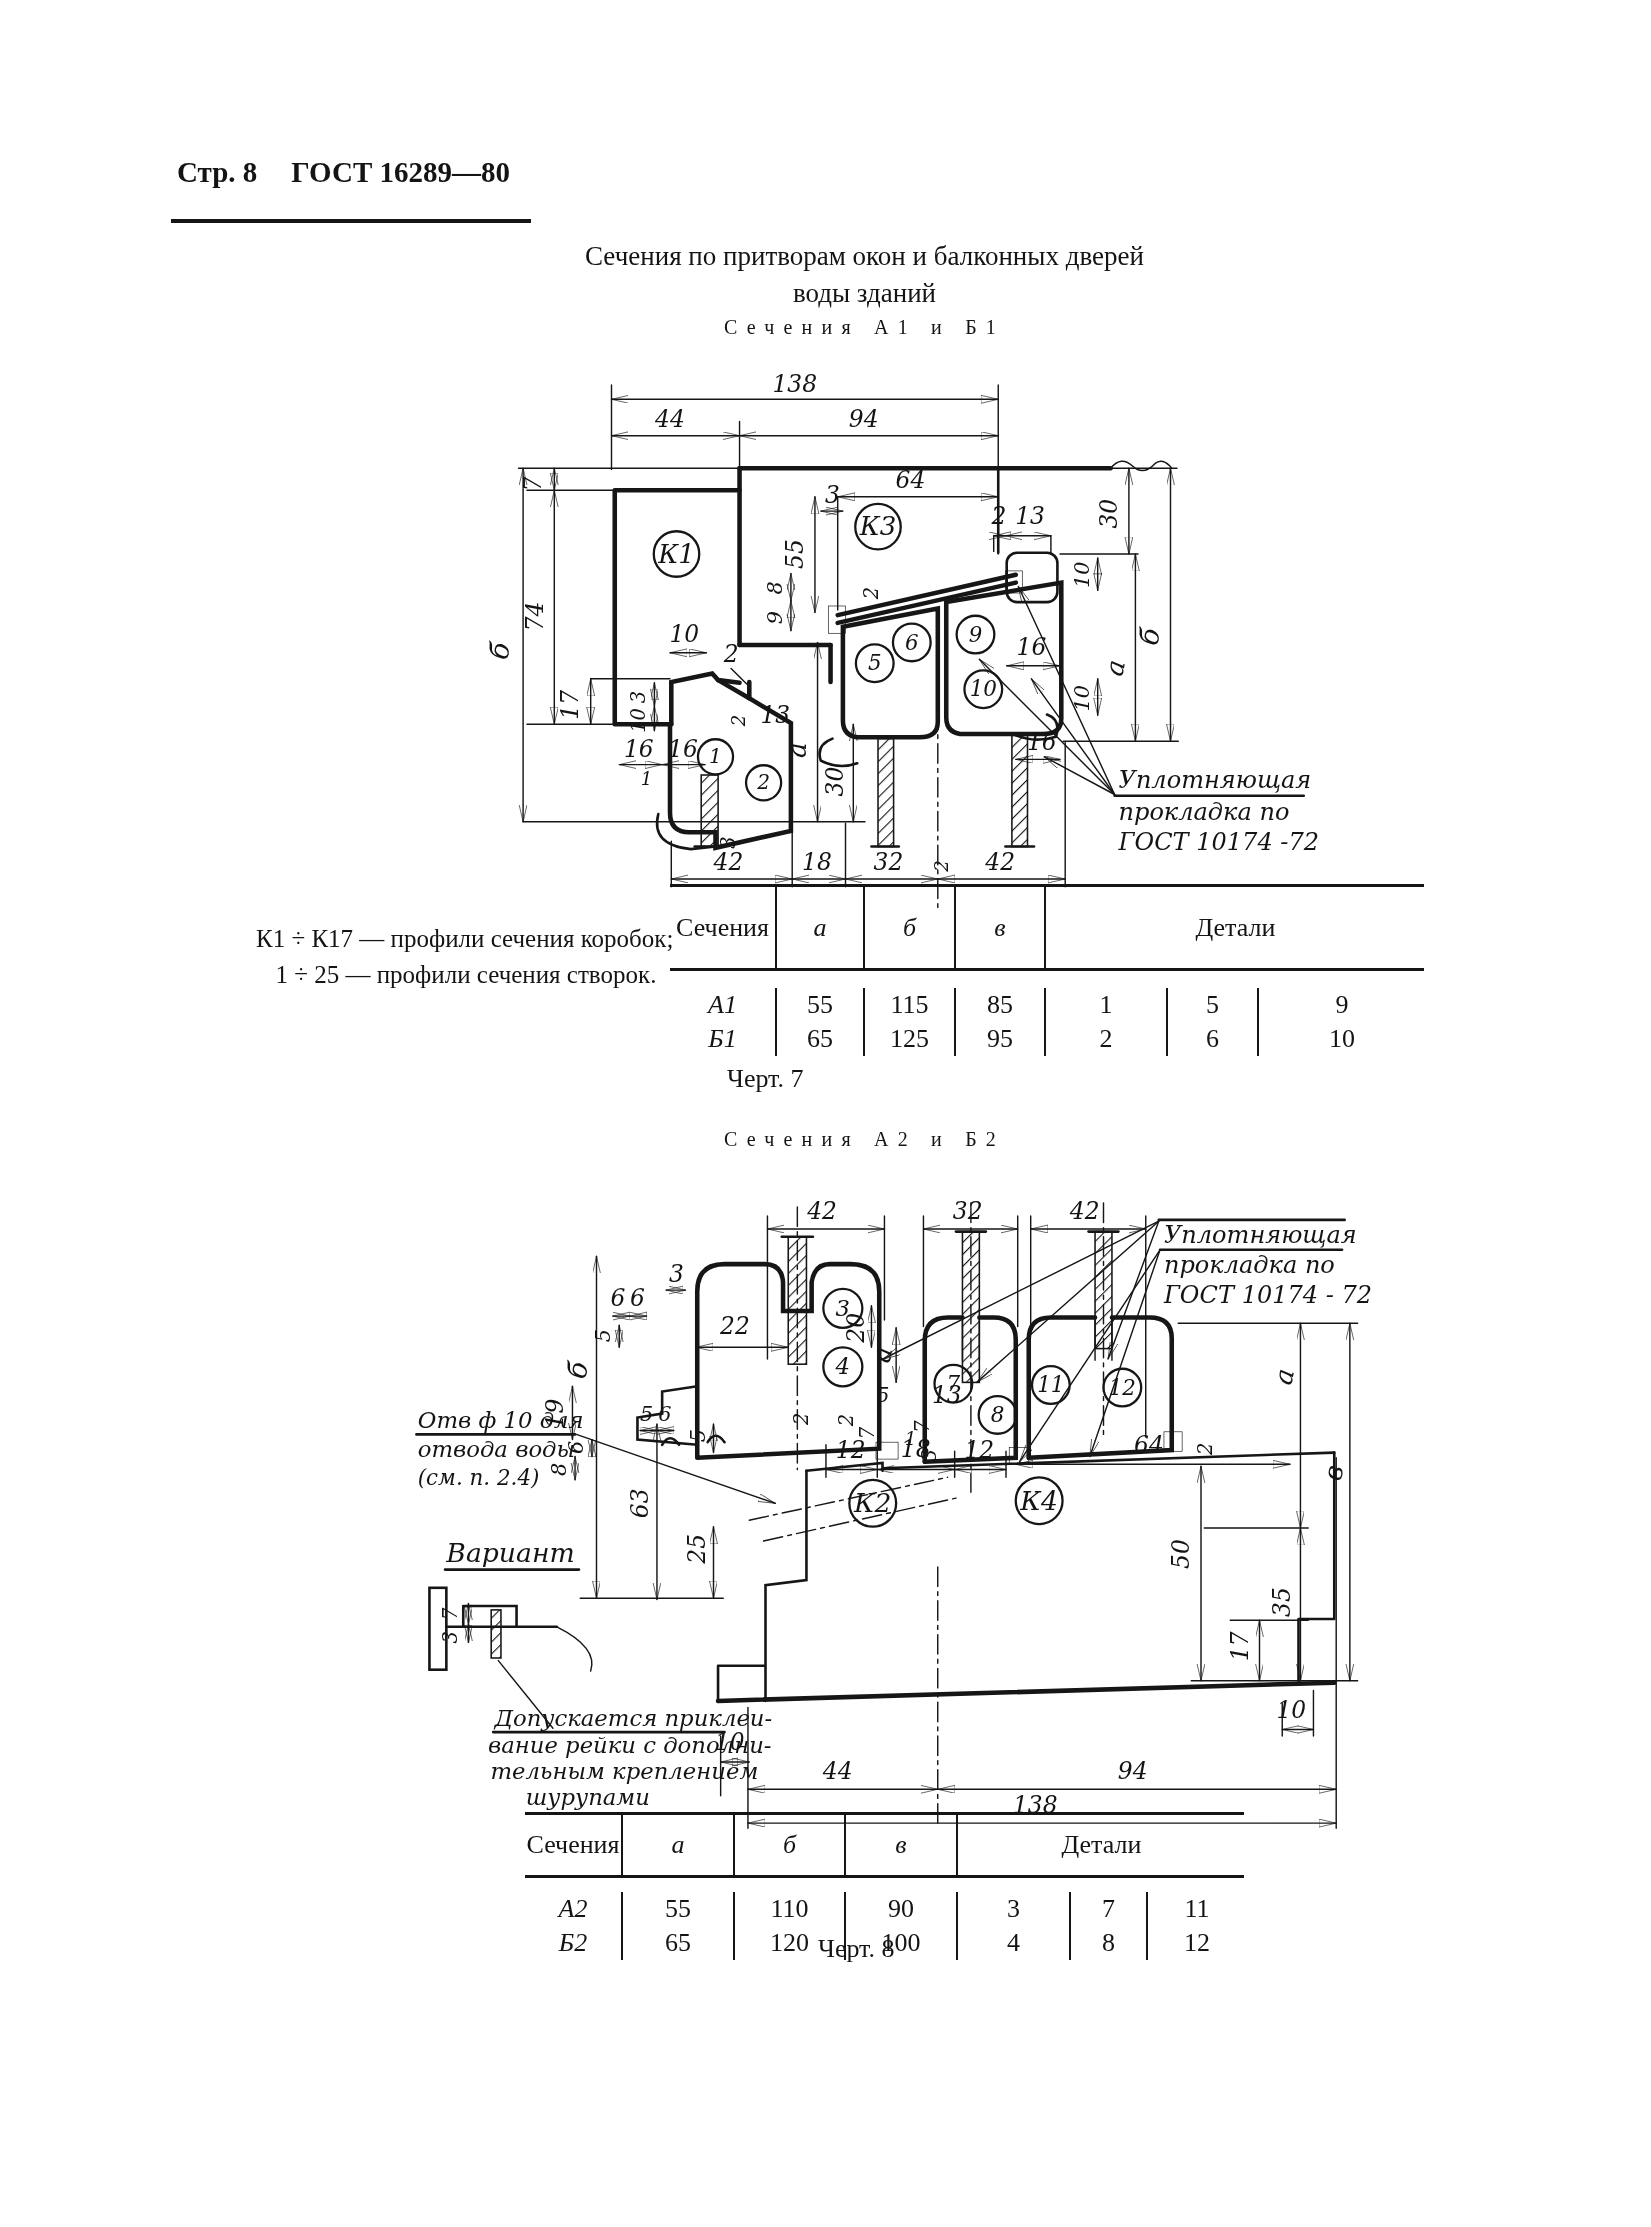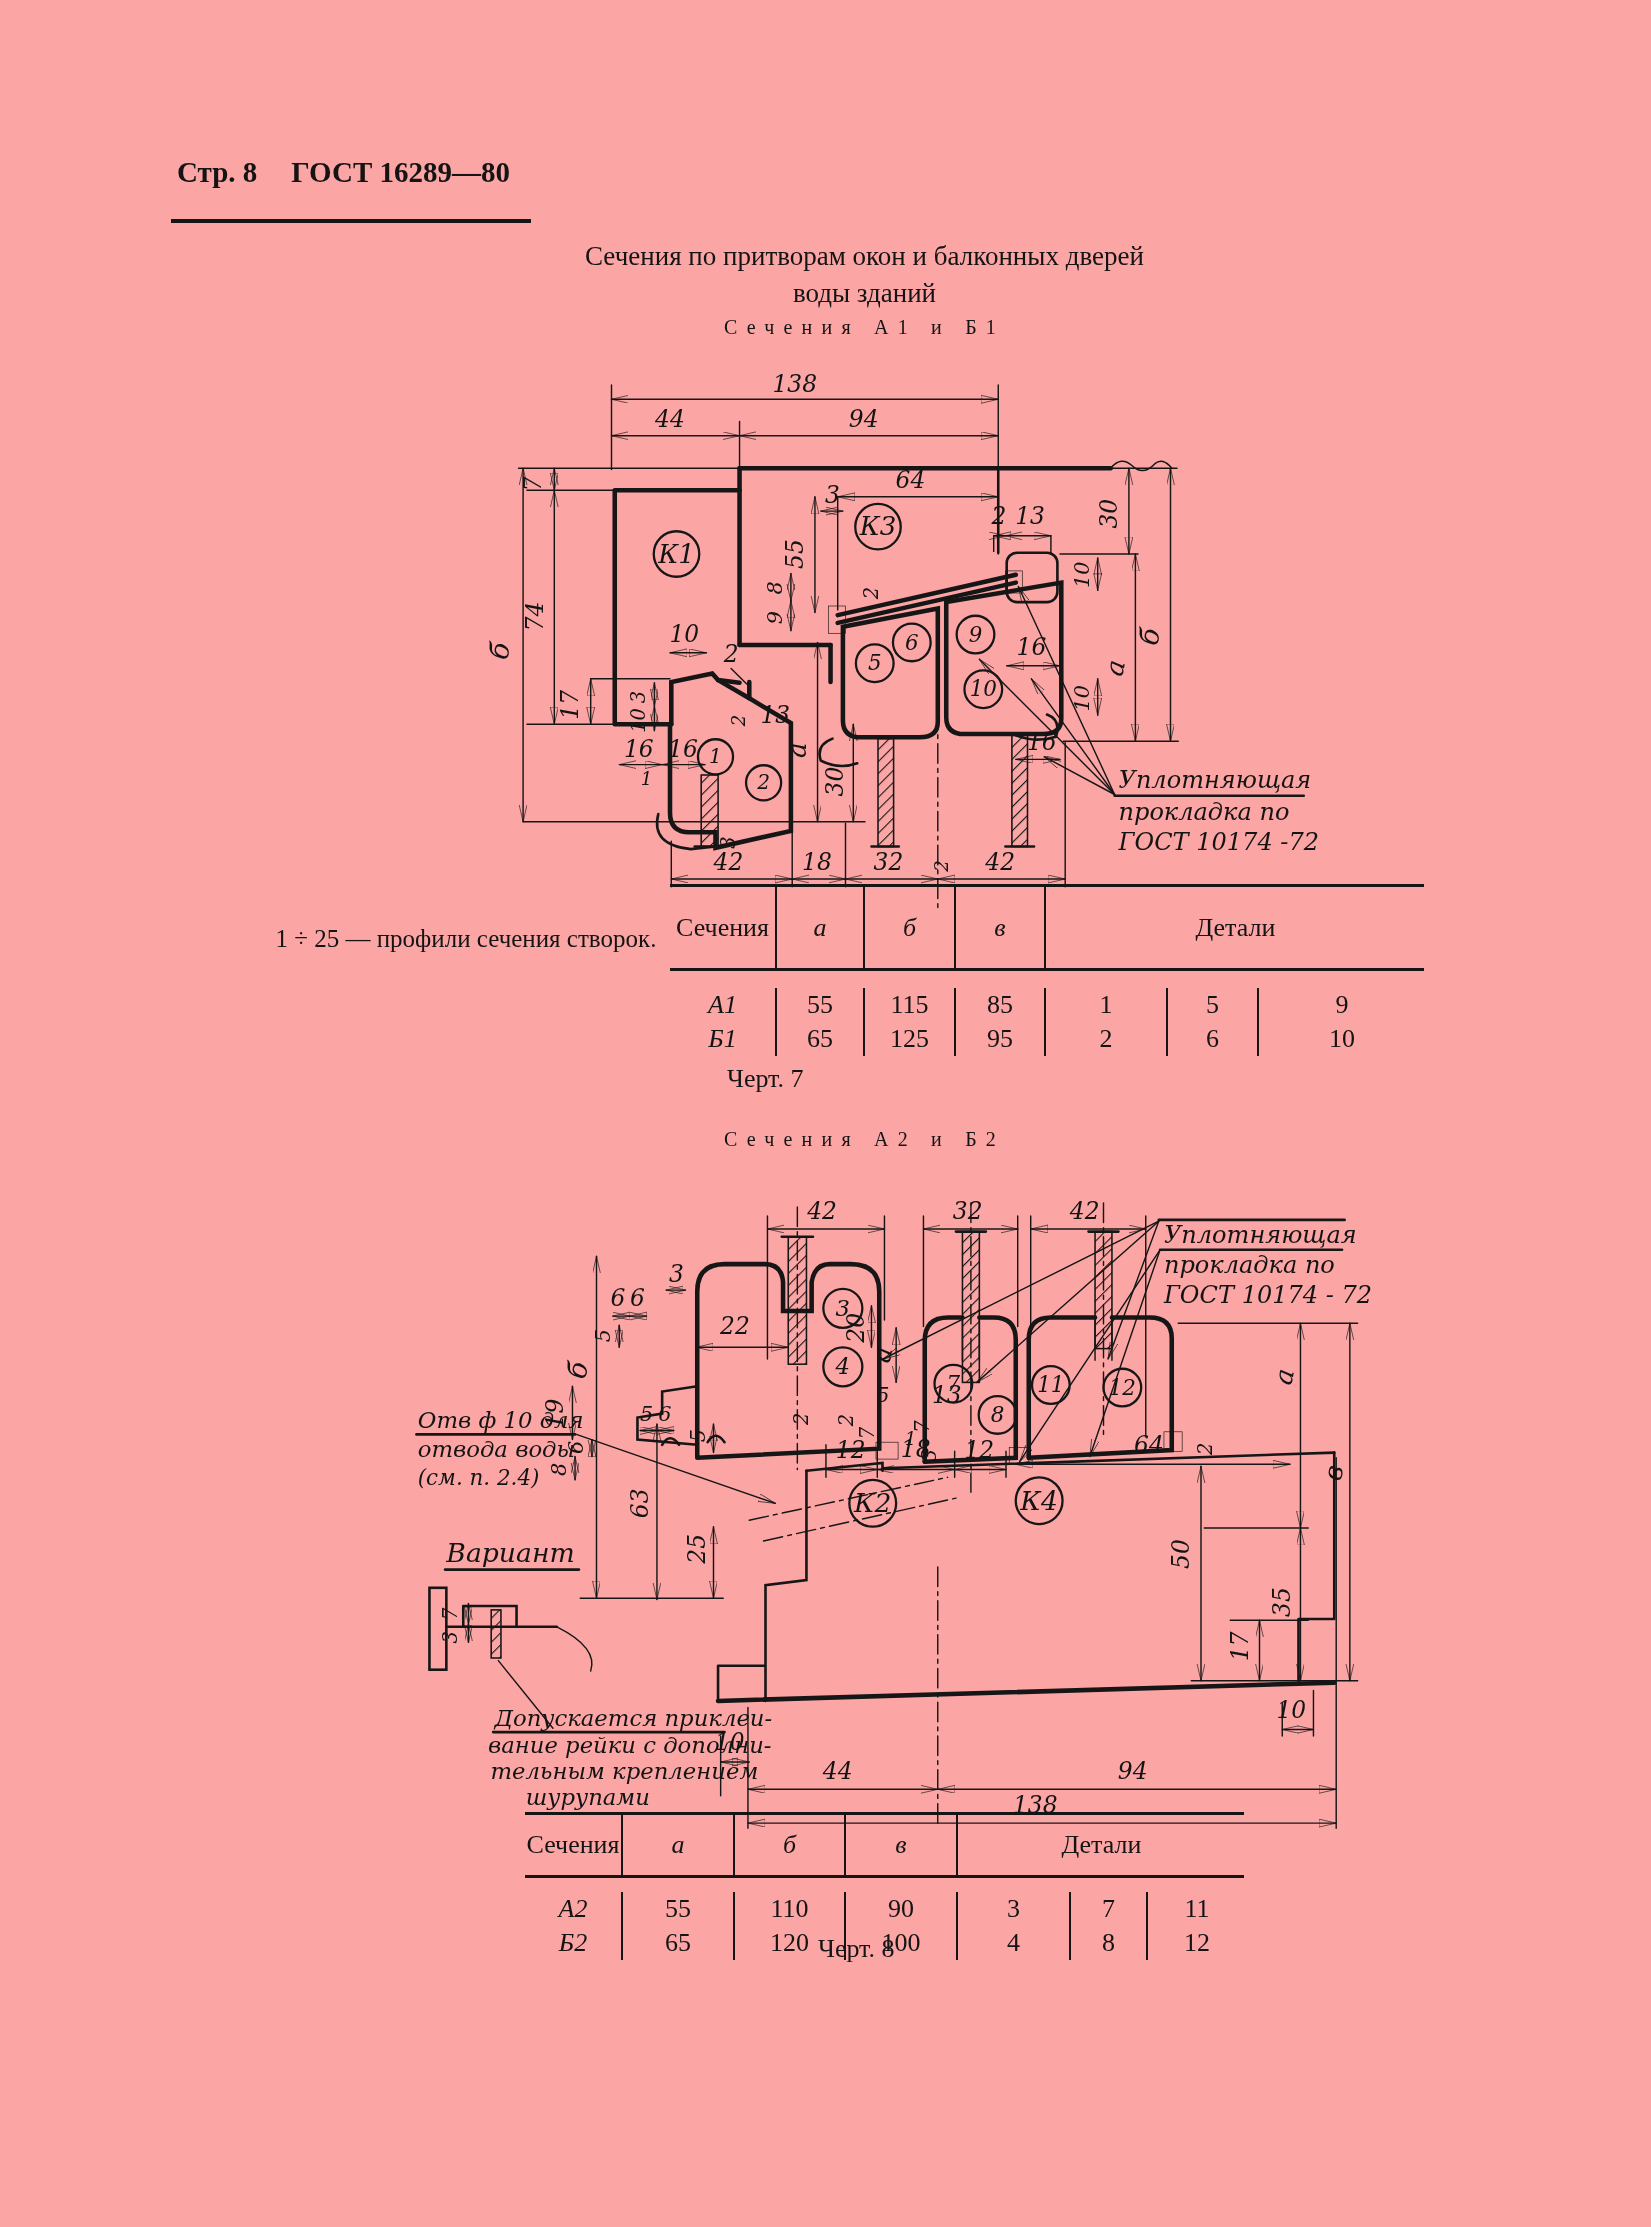--- a/index.html
+++ b/index.html
@@ -1,16 +1,16 @@
 <!DOCTYPE html>
 <html style="font-size:10.4px"><head>
 <meta charset="utf-8">
 <style>
   html,body{margin:0;padding:0;background:#d8d8d8;}
-  .page{position:relative;width:1652px;height:2227px;background:#fca5a5;
+  .page{position:relative;width:1652px;height:2227px;background:#ffffff;
         font-family:"Liberation Serif",serif;color:#141414;overflow:hidden;}
   .abs{position:absolute;}
   .hdr{left:177px;top:156px;font-size:29px;font-weight:bold;white-space:nowrap;}
   .hdr .gap{display:inline-block;width:34px;}
   .hdr-rule{left:171px;top:219px;width:360px;height:3.9px;background:#151515;}
   .title{left:416px;top:238px;width:897px;text-align:center;font-size:27px;
          font-weight:normal;line-height:37px;}
   .subhead{left:416px;width:897px;text-align:center;font-size:20px;letter-spacing:0.46em;}
   .sh1{top:316px;} .sh2{top:1128px;}
   .note{left:256px;top:921px;font-size:25px;line-height:36px;white-space:nowrap;}
@@ -219,20 +219,21 @@
         <circle cx="812" cy="508" r="29" stroke-width="3.5"></circle>
         <text x="812" y="519.02" font-size="33" text-anchor="middle" class="clbl">10</text>
         <circle cx="400" cy="612" r="27" stroke-width="3.5"></circle>
         <text x="400" y="622.26" font-size="31" text-anchor="middle" class="clbl">1</text>
         <circle cx="474" cy="652" r="27" stroke-width="3.5"></circle>
         <text x="474" y="662.26" font-size="31" text-anchor="middle" class="clbl">2</text>
       </g>
   </svg>
 
   <div class="abs note">
+    <div>К1 ÷ К17 — профили сечения коробок;</div>
     <div class="l2">1 ÷ 25 — профили  сечения  створок.</div>
   </div>
 
   <div class="tbl t1">
     <div class="thead">
       <div class="tc br">Сечения</div>
       <div class="tc br it">а</div>
       <div class="tc br it">б</div>
       <div class="tc br it">в</div>
       <div class="tc">Детали</div>

